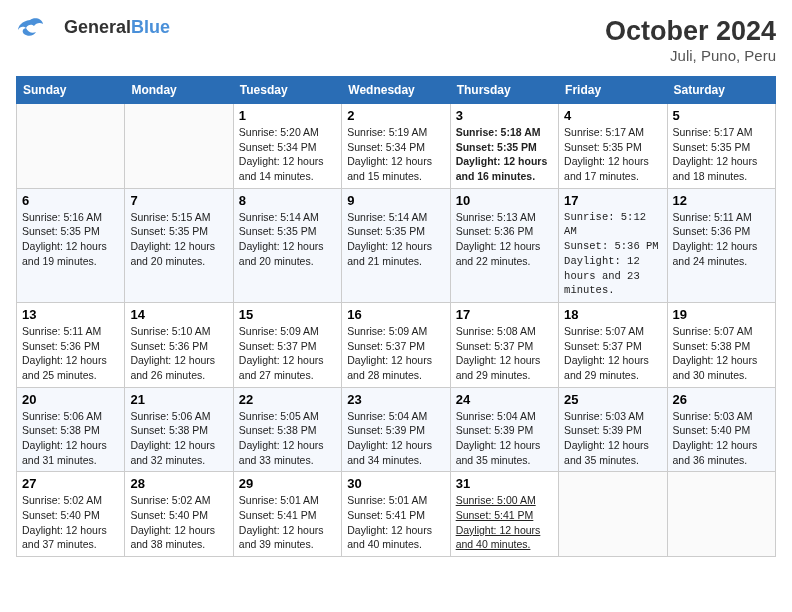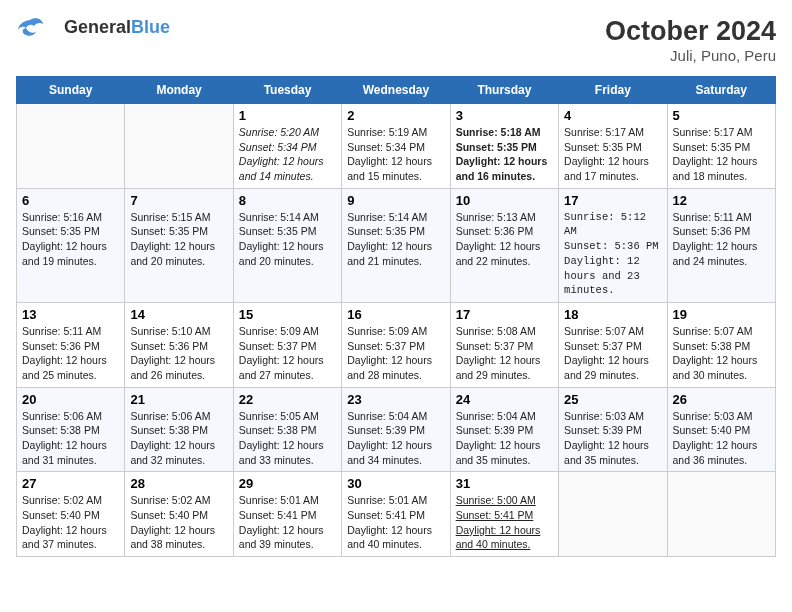--- a/index.html
+++ b/index.html
@@ -48,22 +48,22 @@
       color: #555;
     }
     table {
       width: 100%;
       border-collapse: collapse;
       font-size: 11px;
     }
     thead tr th {
       background-color: #2a6db5;
       color: #fff;
-      text-align: center;
-      padding: 6px 14px;
+      text-align: left;
+      padding: 6px 6px;
       font-size: 12px;
       font-weight: bold;
       border: 1px solid #2a6db5;
     }
     tbody tr td {
       border: 1px solid #ccc;
       vertical-align: top;
       padding: 4px 5px;
       width: 108px;
       min-height: 70px;
@@ -116,21 +116,21 @@
       <th>Friday</th>
       <th>Saturday</th>
     </tr>
   </thead>
   <tbody id="calendar-body">
   <tr>
         <td class="empty"></td>
         <td class="empty"></td>
         <td>
           <div class="day-number">1</div>
-          <div class="day-info" style="white-space: pre-line; font-style: italic;">Sunrise: 5:20 AM
+          <div class="day-info" style="white-space: pre-line;">Sunrise: 5:20 AM
 Sunset: 5:34 PM
 Daylight: 12 hours and 14 minutes.</div>
         </td>
         <td>
           <div class="day-number">2</div>
           <div class="day-info" style="white-space: pre-line;">Sunrise: 5:19 AM
 Sunset: 5:34 PM
 Daylight: 12 hours and 15 minutes.</div>
         </td>
         <td>

